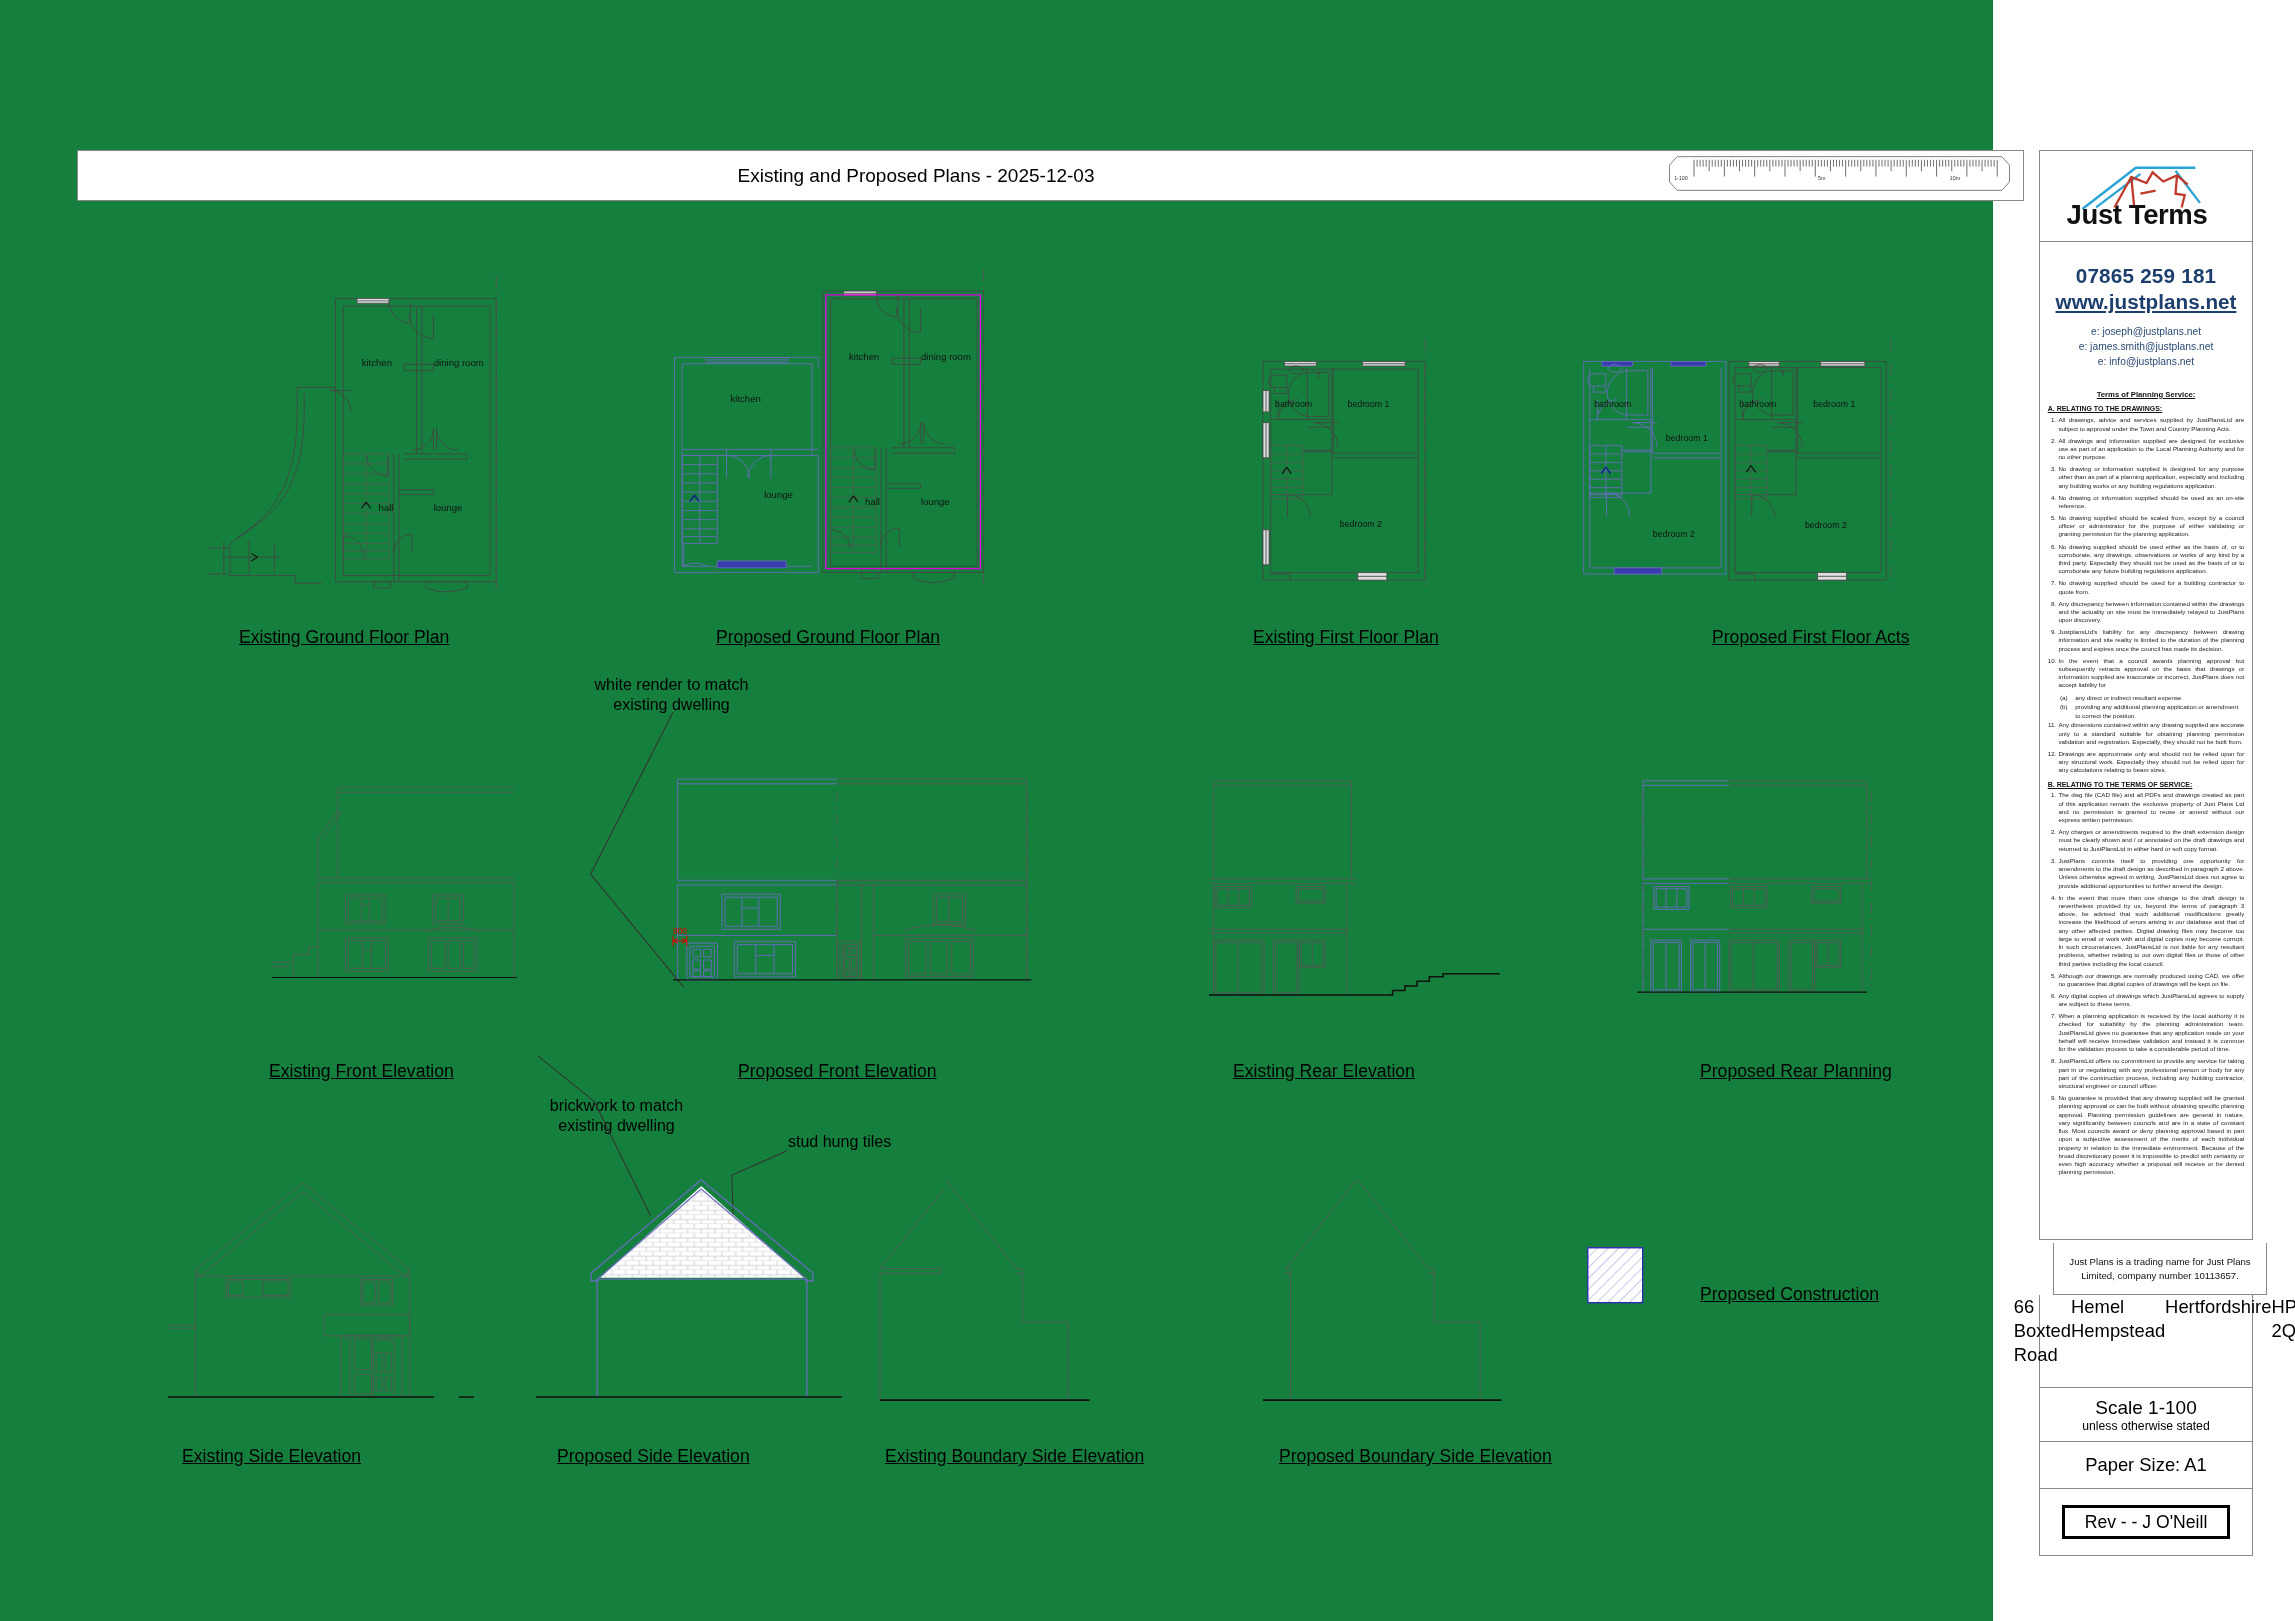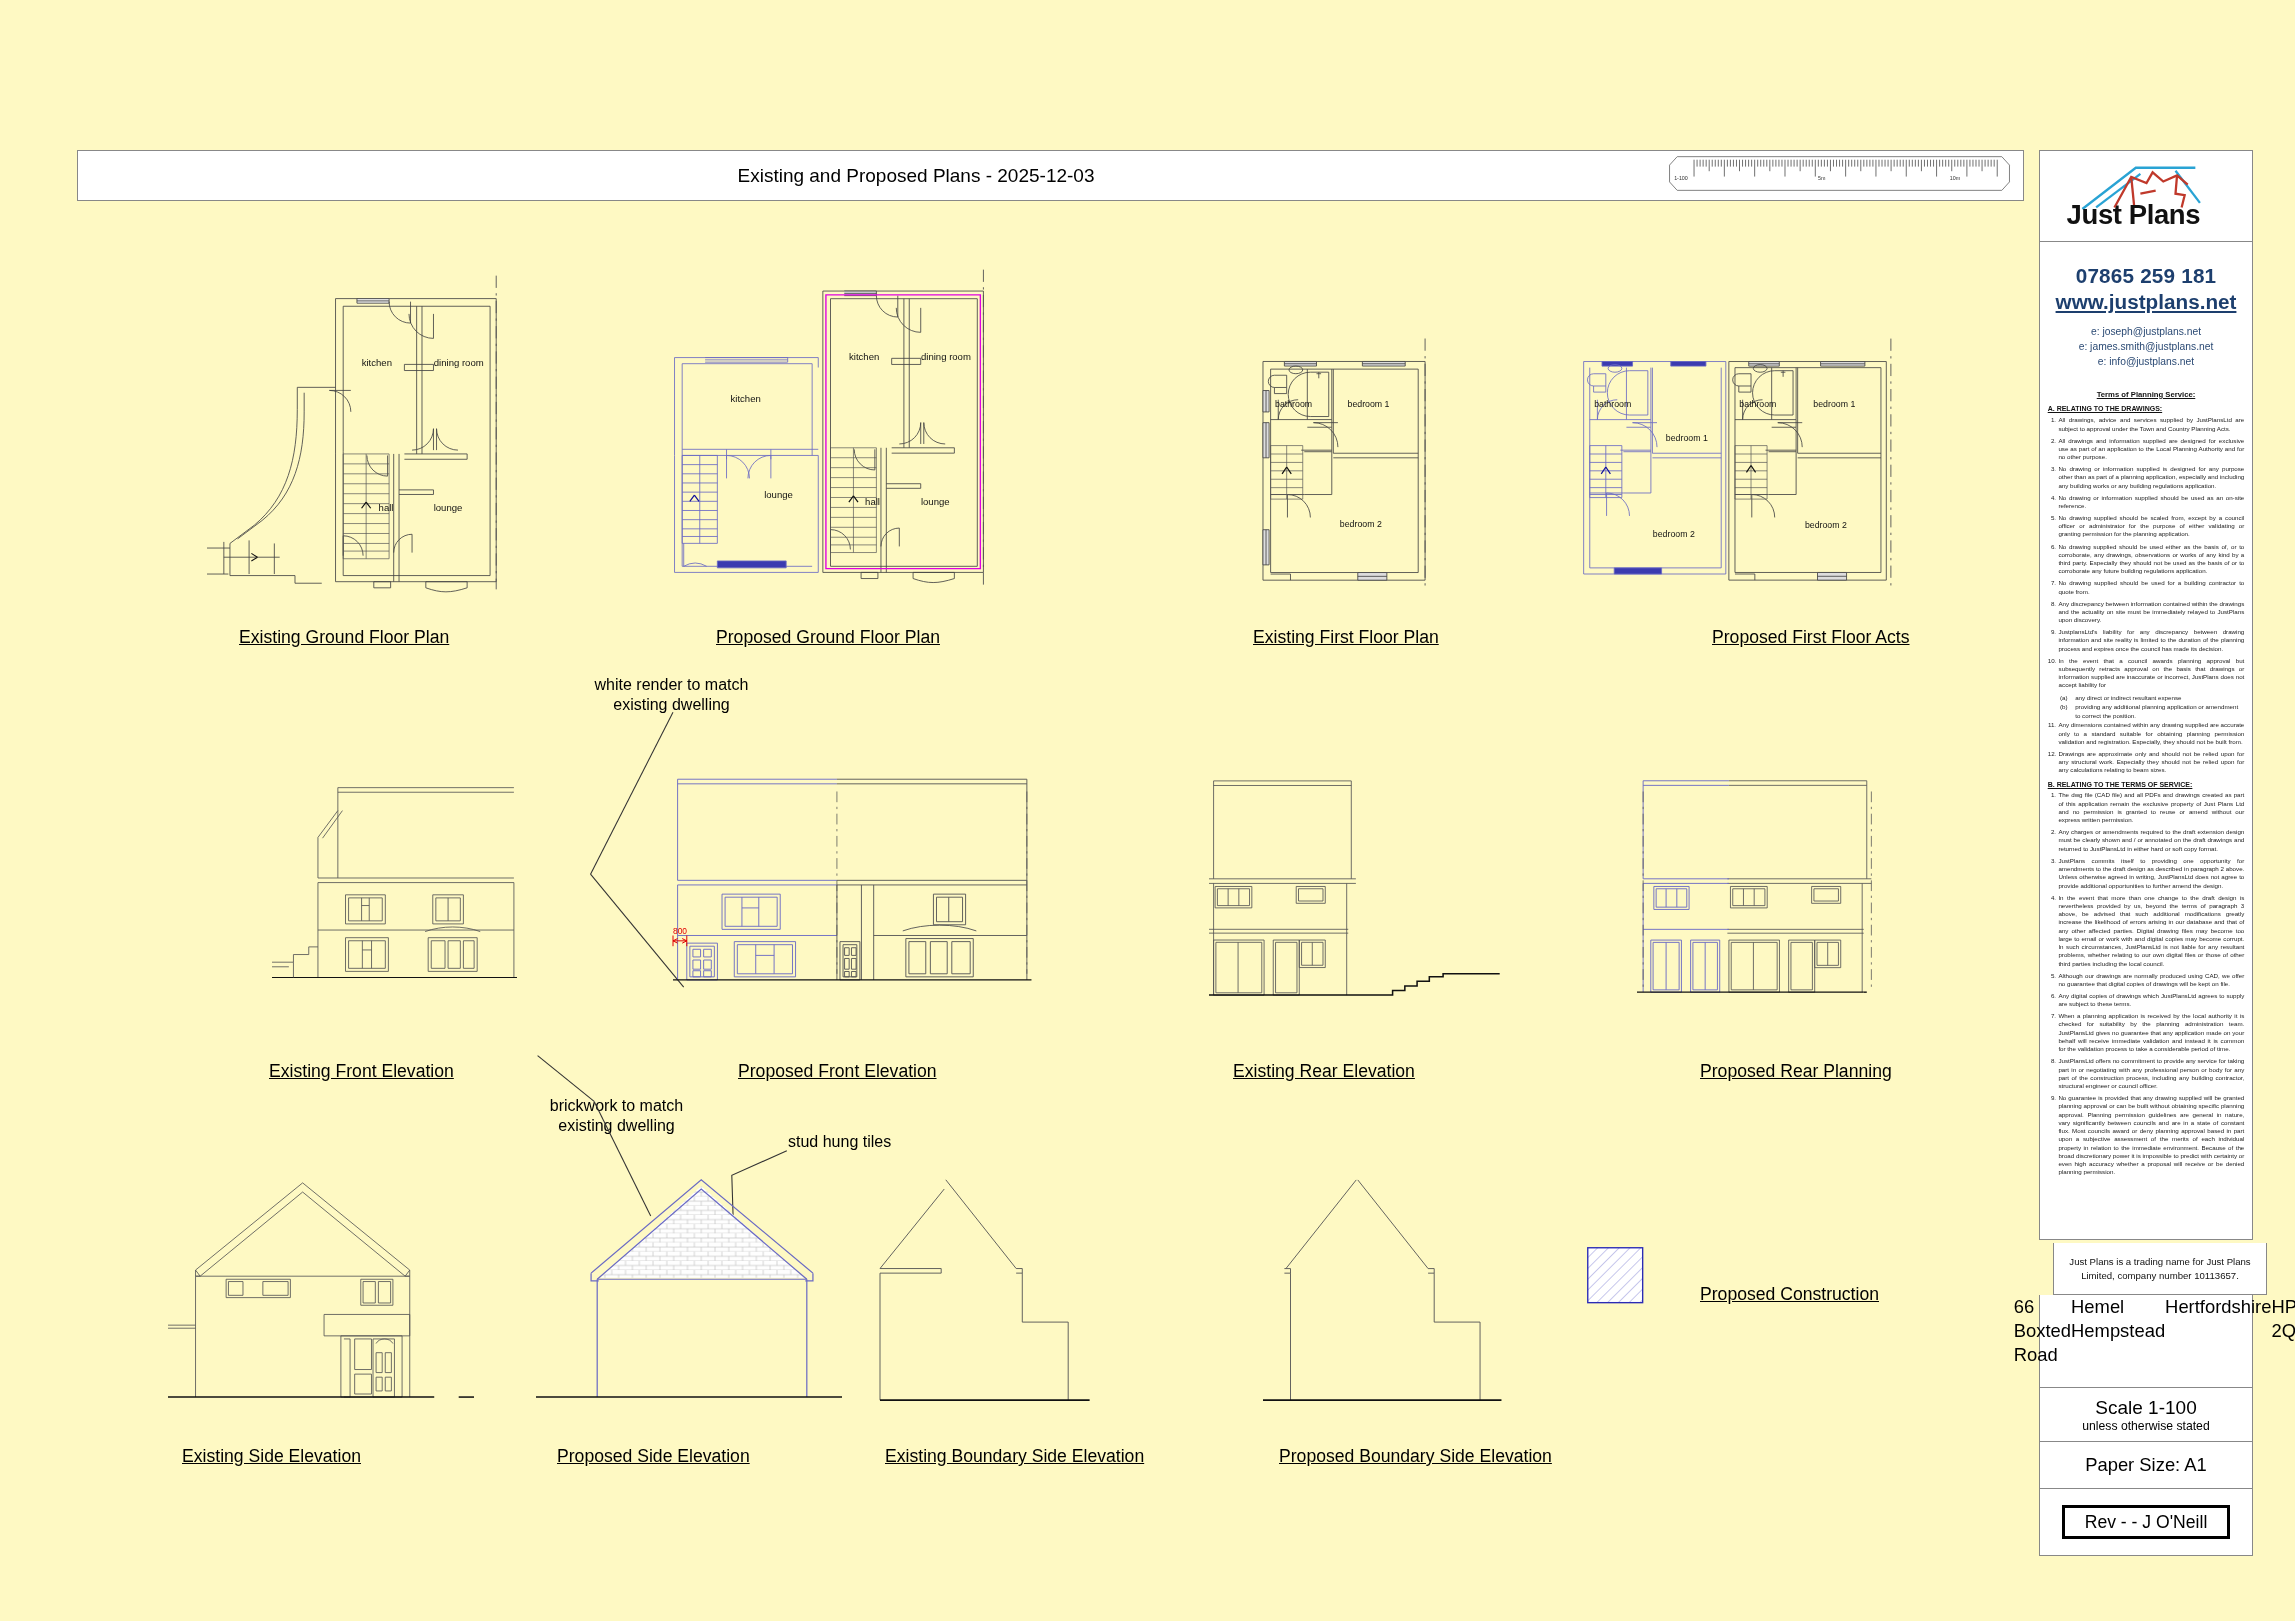--- a/index.html
+++ b/index.html
@@ -2,21 +2,21 @@
 <html style="font-size:12.2px"><head>
 <meta charset="utf-8">
 <title>Architectural Drawing Sheet</title>
 <style>
   html,body{margin:0;padding:0;background:#ffffff;}
   body{
     width:2295px;height:1621px;position:relative;overflow:hidden;
     font-family:"Liberation Sans", sans-serif;color:#000;
   }
   
-  #sheet{position:absolute;left:0;top:0;width:2295px;height:1621px;background:#fef9c3;}
+  #sheet{position:absolute;left:0;top:0;width:1993px;height:1621px;background:#15803d;}
 
   .border-box{position:absolute;border:1.1px solid #888;box-sizing:border-box;background:#fff;}
 
   
   #titlebar{left:77px;top:150px;width:1947px;height:51px;}
   #dwg-no-cell{position:absolute;left:77px;top:150px;width:98px;height:51px;
      border:1.1px solid #888;box-sizing:border-box;display:flex;align-items:center;justify-content:center;}
   #dwg-no-cell span{font-size:19px;letter-spacing:0.2px;}
   #sheet-title{position:absolute;left:174px;top:150px;width:1484px;height:51px;
      display:flex;align-items:center;justify-content:center;}
@@ -214,21 +214,21 @@
     <div class="logo-wrap">
       <svg width="171" height="72" viewBox="0 0 224 94">
         <path d="M28 64 L98 10 L176 10" fill="none" stroke="#29a3d4" stroke-width="3"></path>
         <path d="M46 62 L104 18" fill="none" stroke="#29a3d4" stroke-width="3"></path>
         <path d="M150 14 L182 56" fill="none" stroke="#29a3d4" stroke-width="3"></path>
         <path d="M70 62 L92 22 L112 30 L120 16 L134 28 L152 20 L166 32" fill="none" stroke="#c0392b" stroke-width="3"></path>
         <path d="M92 22 L96 62" fill="none" stroke="#c0392b" stroke-width="3"></path>
         <path d="M104 44 L124 40" fill="none" stroke="#c0392b" stroke-width="3"></path>
         <path d="M152 20 L150 44 L162 46 L158 62" fill="none" stroke="#c0392b" stroke-width="3"></path>
       </svg>
-      <div class="logo-text">Just Plans</div>
+      <div class="logo-text">Just Terms</div>
     </div>
   </div>
 
   <div class="rp-cell" id="rp-contact">
     <div class="phone">07865 259 181</div>
     <div class="weburl">www.justplans.net</div>
     <div style="height:9.2px"></div>
     <div class="email"><span>e: joseph@justplans.net</span></div>
     <div class="email"><span>e: james.smith@justplans.net</span></div>
     <div class="email"><span>e: info@justplans.net</span></div>

